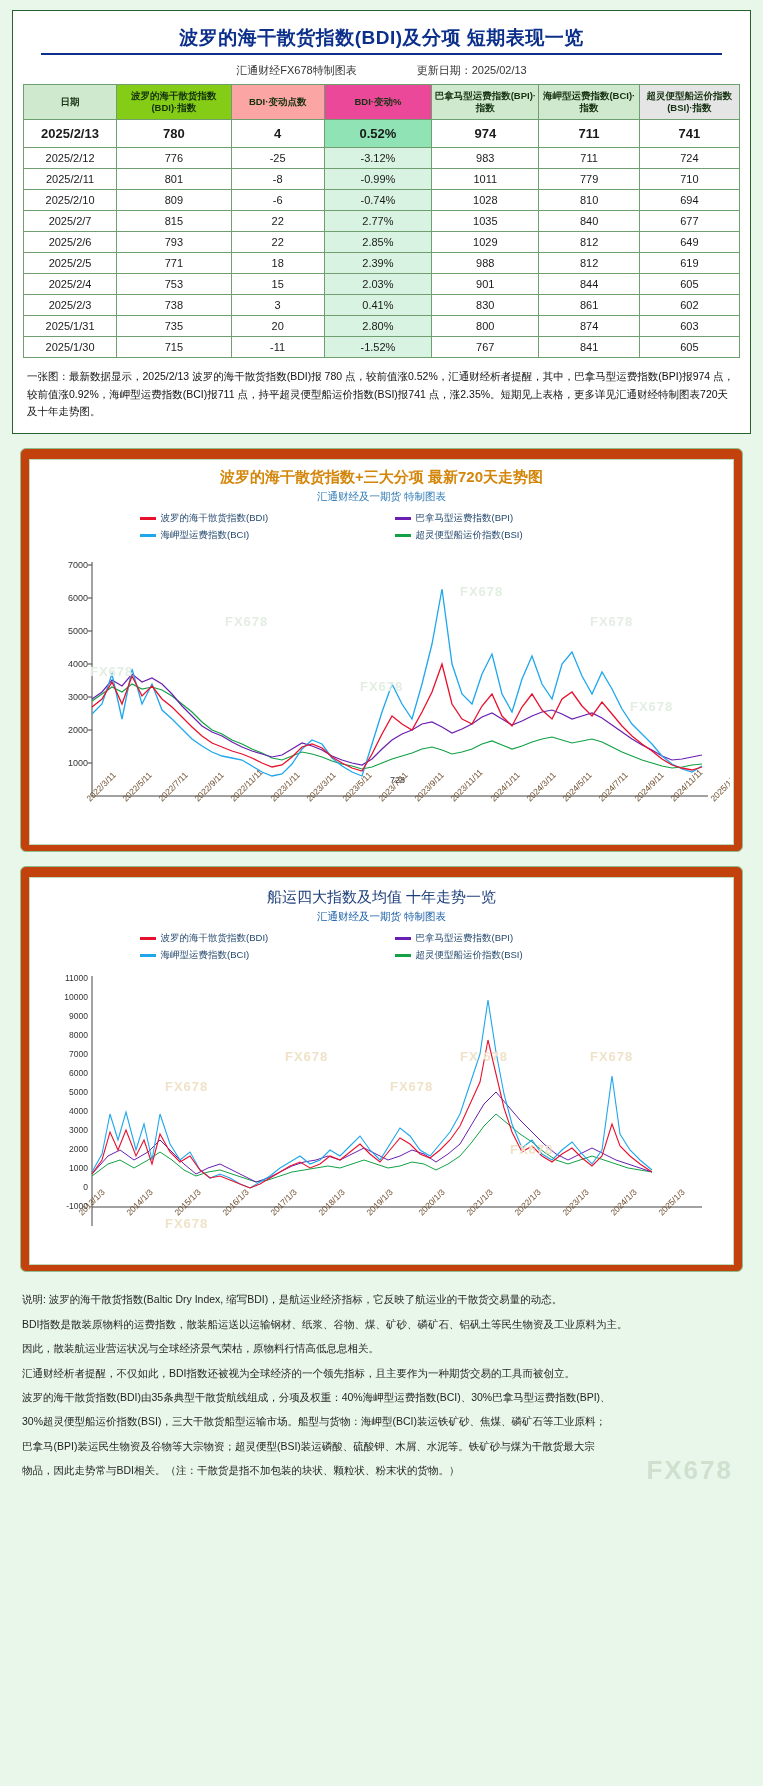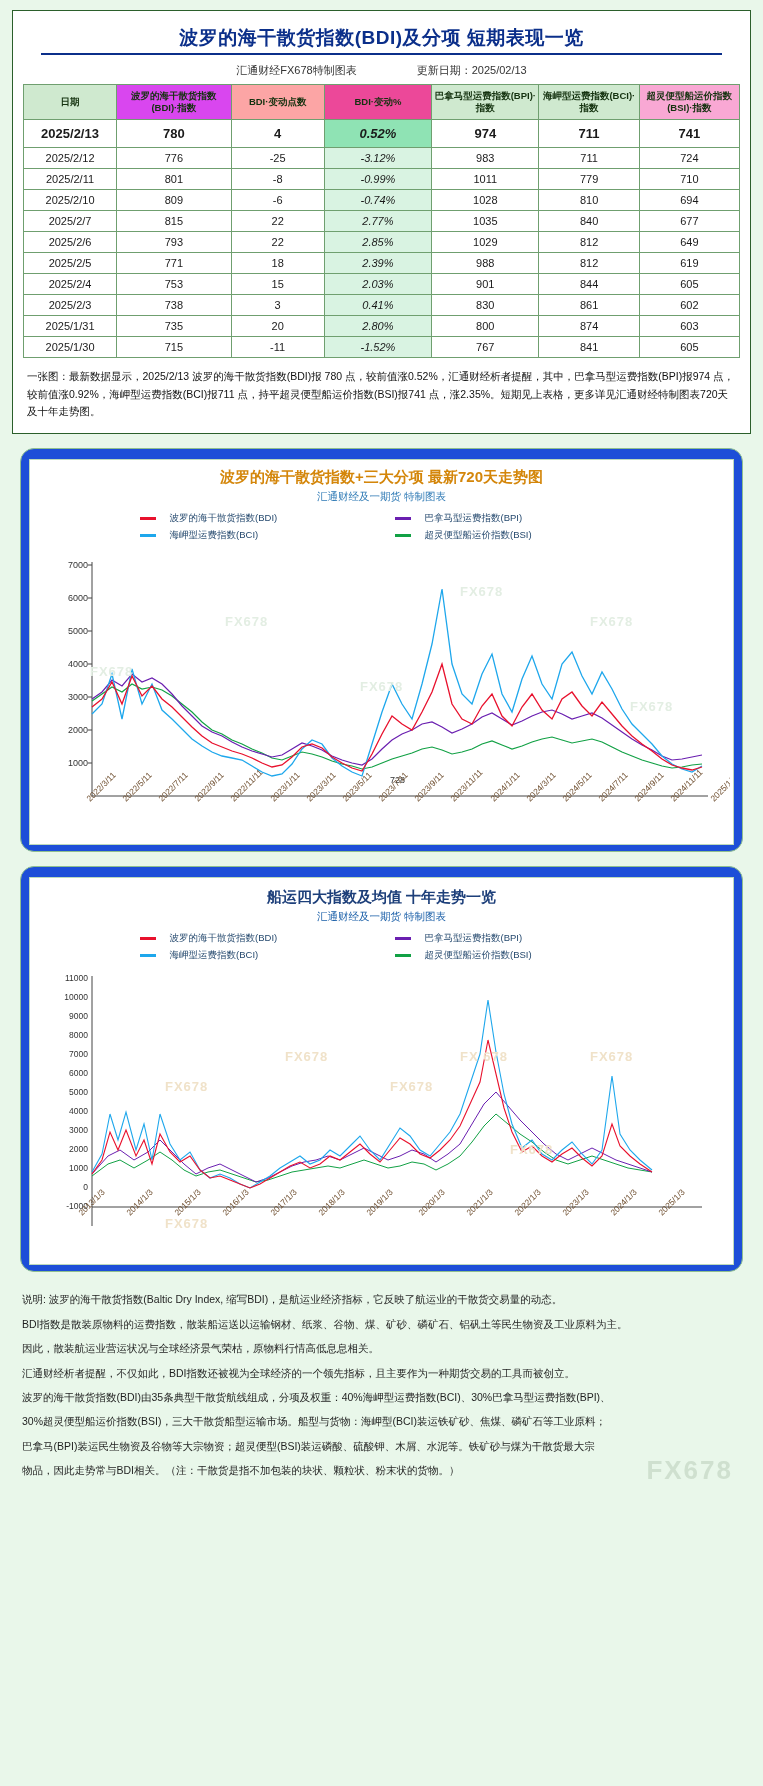--- a/index.html
+++ b/index.html
@@ -49,68 +49,68 @@
     padding: 4px 2px;
   }
   table.bdi thead th {
     font-weight: bold;
     font-size: 9.5px;
     line-height: 1.25;
     padding: 5px 2px;
     color: #14320f;
   }
   th.h-date   { background: #cfe9cf; width: 13%; }
-  th.h-bdi    { background: #d946ef; width: 16%; }
+  th.h-bdi    { background: #84cc16; width: 16%; }
   th.h-pts    { background: #fca5a5; width: 13%; }
   th.h-pct    { background: #ec4899; width: 15%; }
   th.h-bpi    { background: #cfe9cf; width: 15%; }
   th.h-bci    { background: #cfe9cf; width: 14%; }
-  th.h-bsi    { background: #f9a8d4; width: 14%; }
+  th.h-bsi    { background: #e5e5e5; width: 14%; }
   tbody tr td { background: #ffffff; }
   tbody tr.first td {
     font-weight: bold;
     font-size: 13px;
     padding: 6px 2px;
   }
-  td.c-pct { background: #d9f3e2; font-style: italic; }
+  td.c-pct { background: #d9f3e2; }
   tbody tr.first td.c-pct { background: #8fe3b4; }
   tbody tr.first td.c-pts { background: #ffffff; }
   .note {
     font-size: 10.5px;
     line-height: 1.7;
     color: #111;
     padding: 10px 4px 4px 4px;
     text-indent: 0;
   }
 
   
   .chart-panel {
-    background: #1d4ed8;
+    background: #c2410c;
     border: 1px solid #8fbf8f;
-    border-radius: 14px;
+    border-radius: 6px;
     padding: 10px 8px 6px 8px;
     margin: 0 8px 14px 8px;
     position: relative;
   }
   .chart-panel .inner {
     background: #ffffff;
     border: 1px solid #bcd9bc;
     position: relative;
   }
   .ch-title {
     text-align: center;
     font-size: 15px;
     font-weight: bold;
     color: #d4860a;
     padding-top: 8px;
   }
   .ch-title2 {
     text-align: center;
     font-size: 15px;
-    font-weight: bold;
+    font-weight: normal;
     color: #1d3f7a;
     padding-top: 10px;
   }
   .ch-sub {
     text-align: center;
     font-size: 10.5px;
     color: #2f7ab5;
     margin-top: 3px;
   }
   .ch-sub2 {
@@ -120,21 +120,21 @@
     margin-top: 3px;
   }
   .legend {
     display: flex; flex-wrap: wrap;
     justify-content: center;
     gap: 4px 26px;
     margin: 8px auto 2px auto;
     width: 74%;
     font-size: 9.5px;
   }
-  .legend .li { display: flex; align-items: center; gap: 14px; width: 44%; }
+  .legend .li { display: flex; align-items: center; gap: 5px; width: 44%; }
   .legend .sw { width: 16px; height: 3px; display: inline-block; }
   .legend .lb { color: #25496e; }
 
   .plot { position: relative; }
   .plot svg { display: block; }
   .wm {
     position: absolute;
     color: #e3eee3;
     font-size: 13px;
     font-weight: bold;

